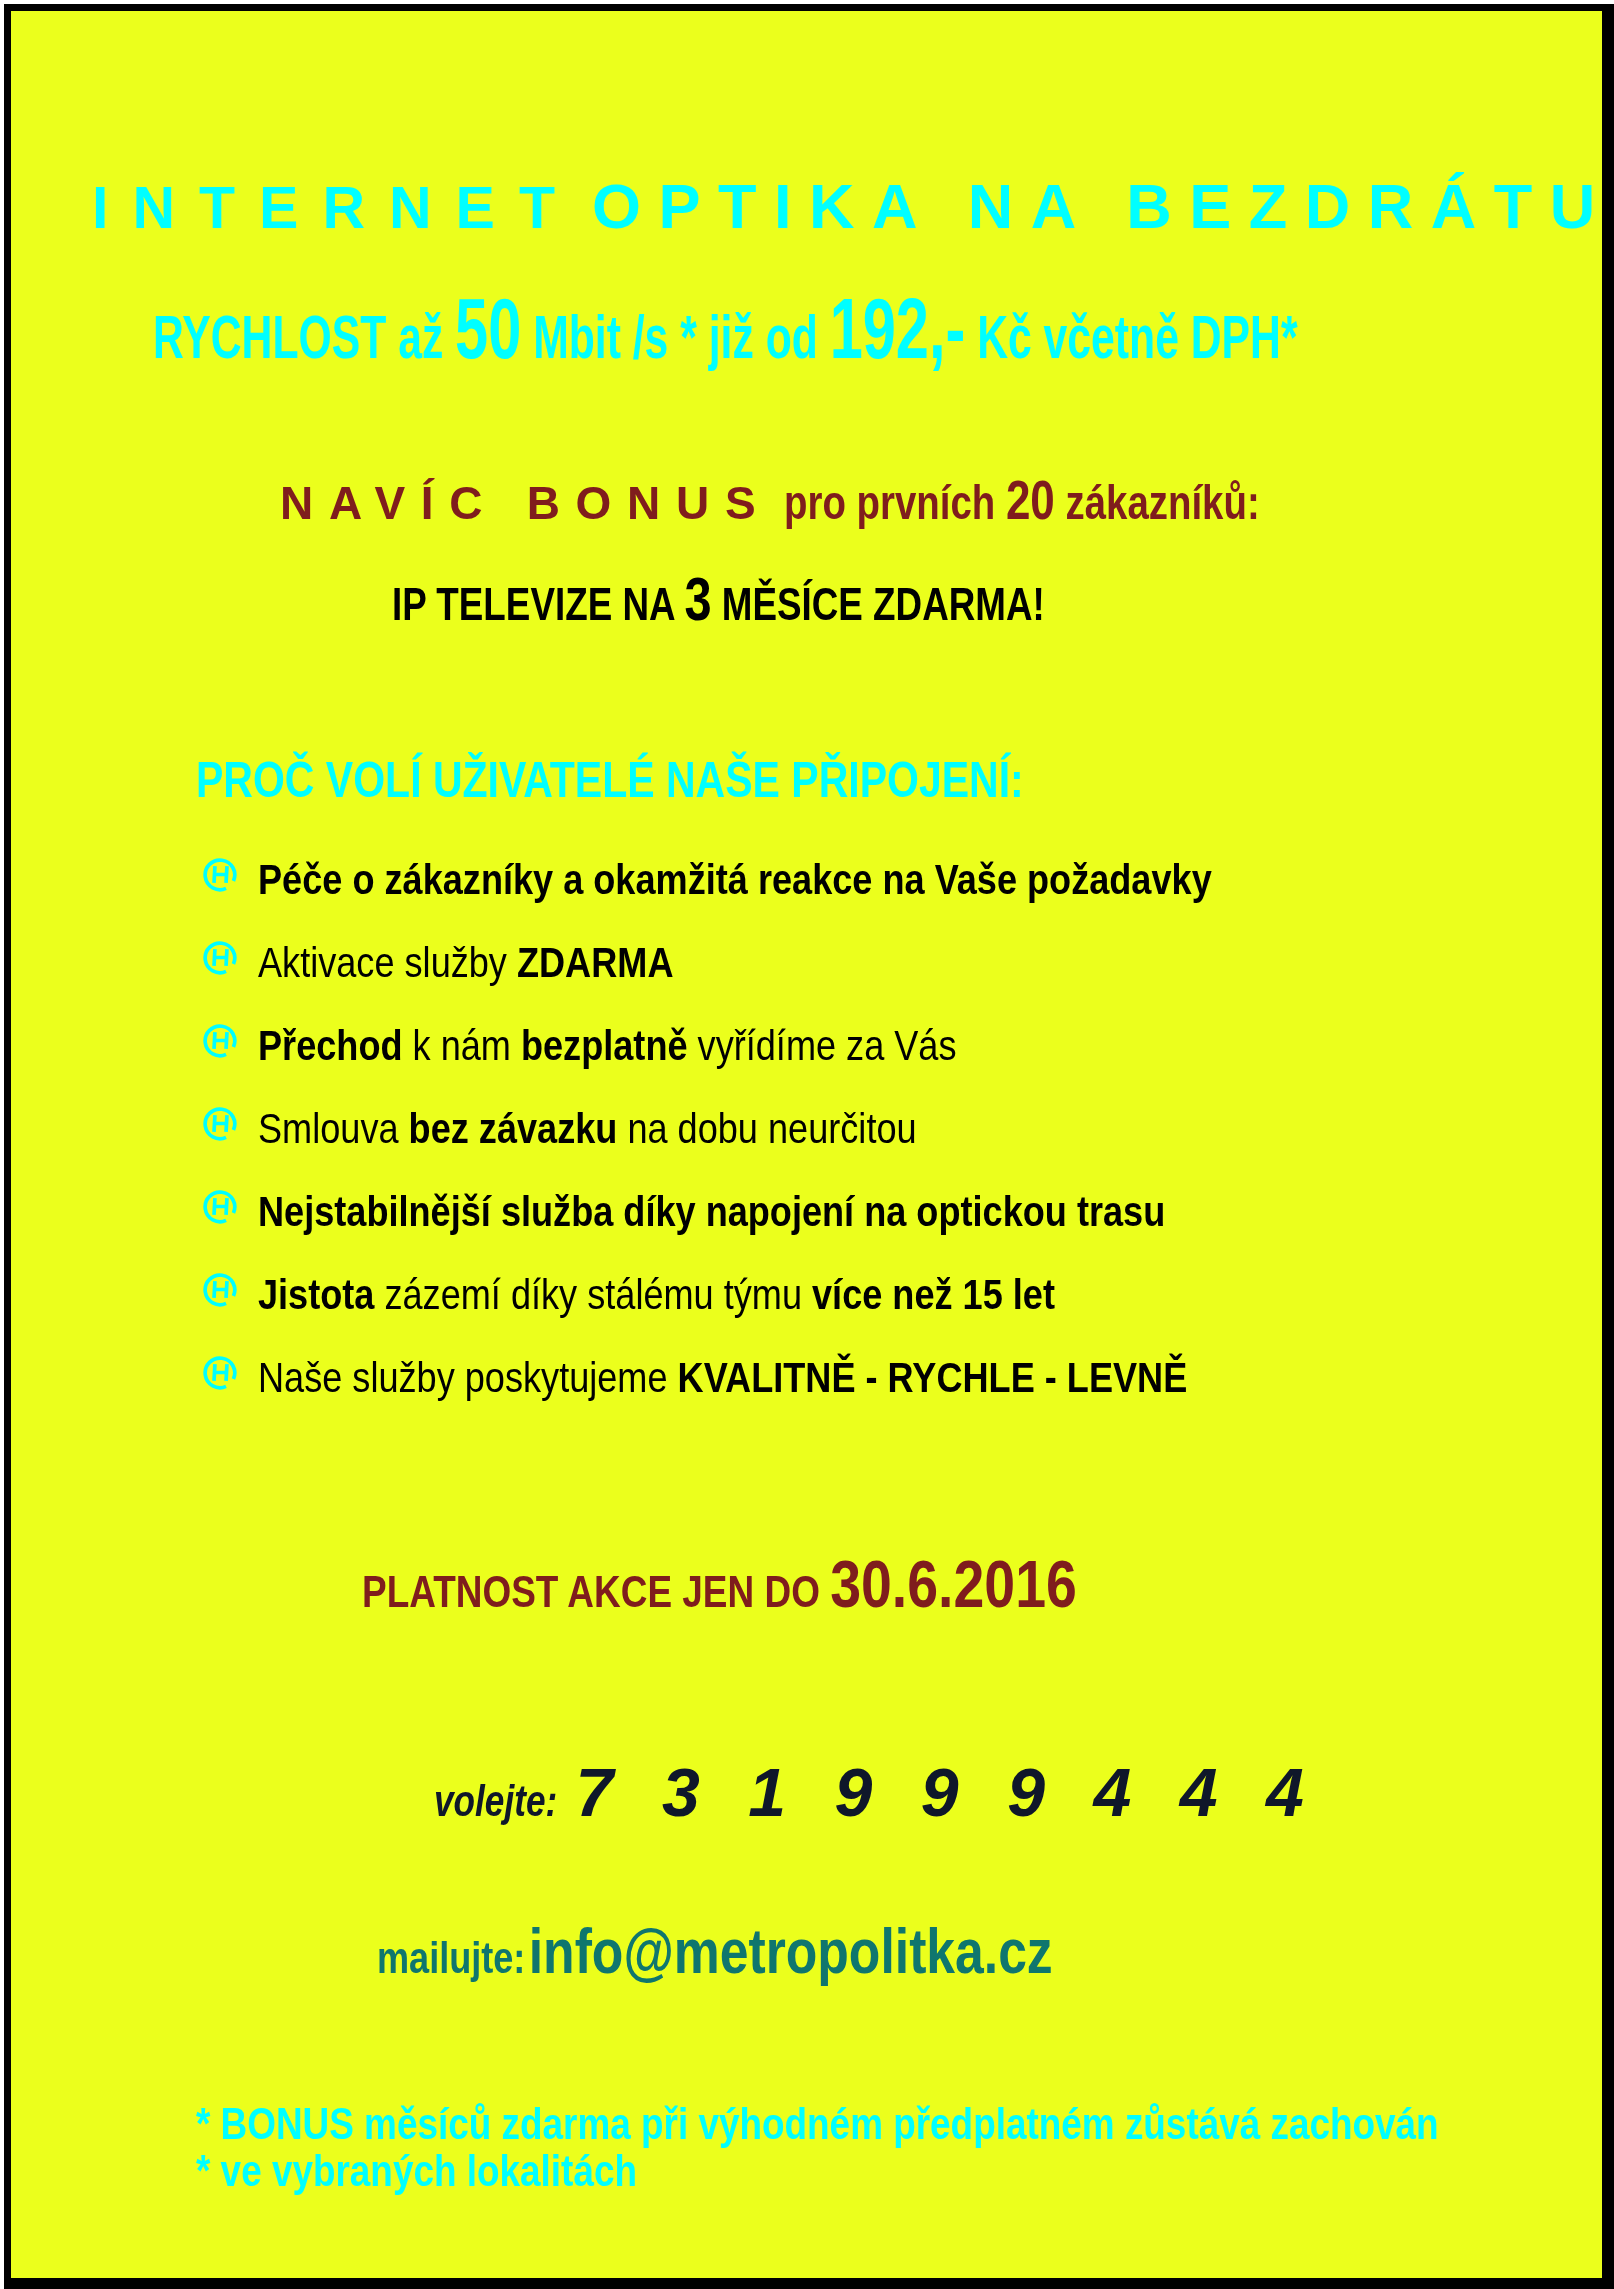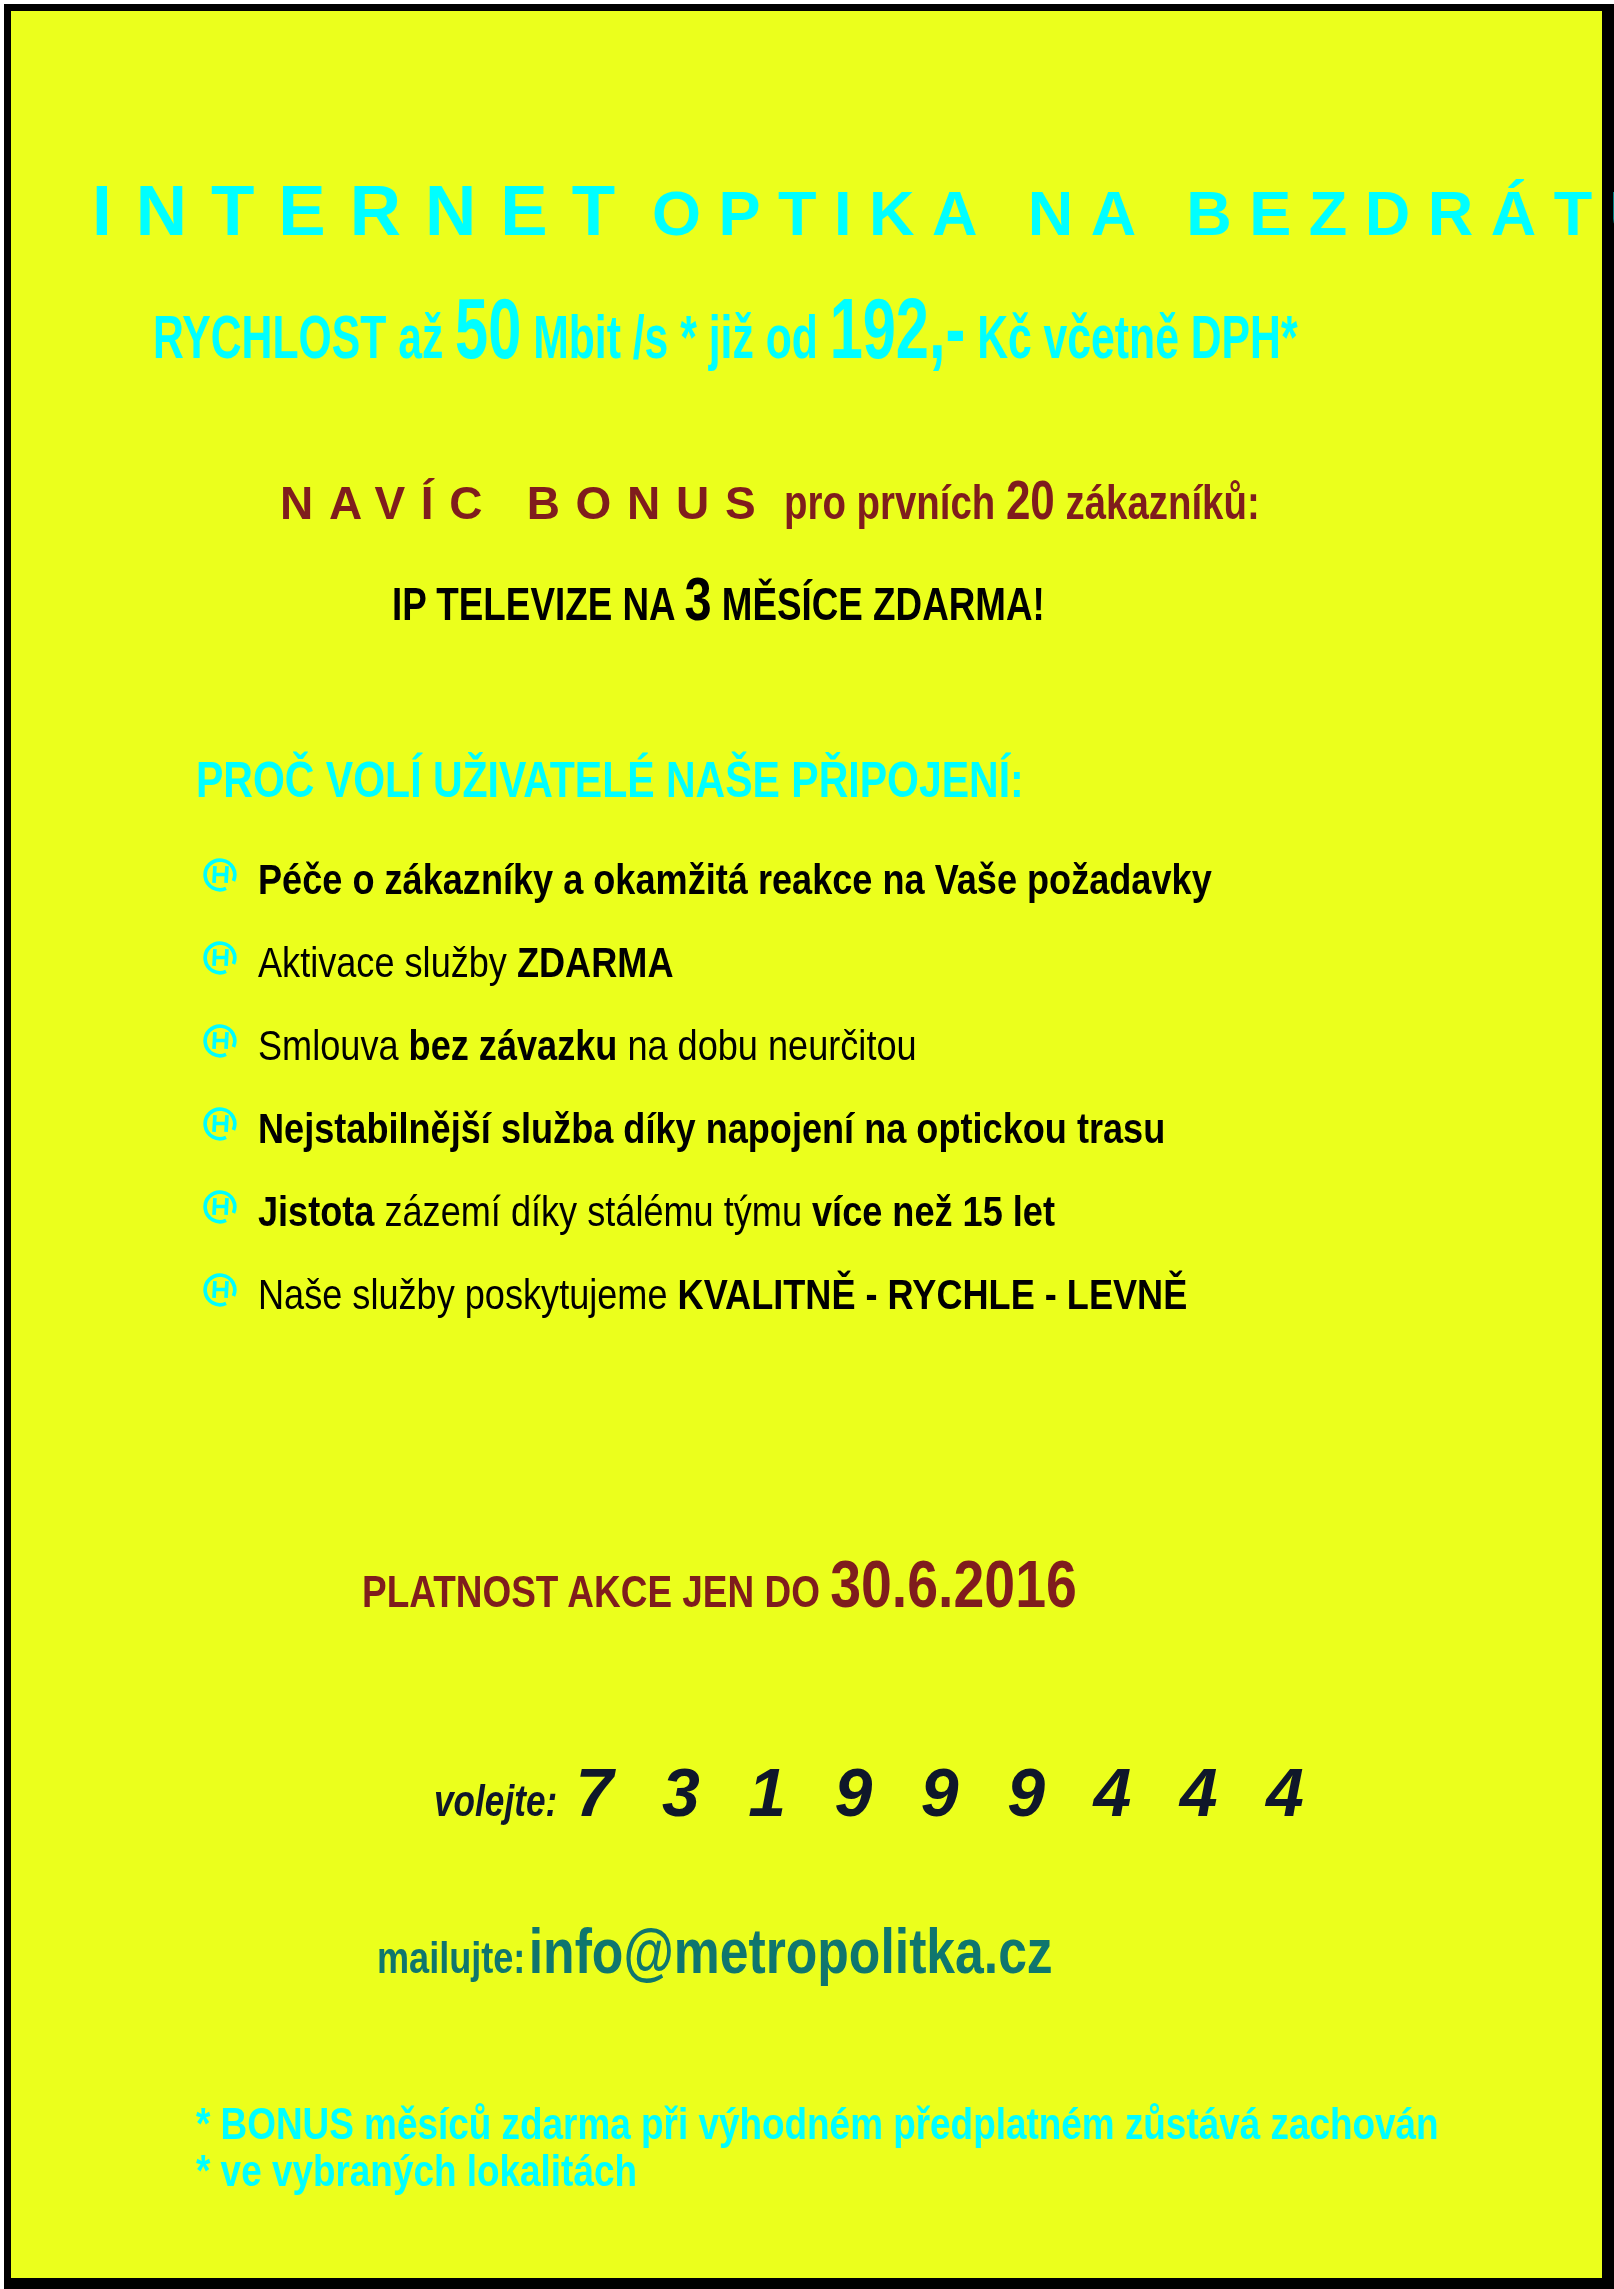--- a/index.html
+++ b/index.html
@@ -19,21 +19,21 @@
   .line { position: absolute; white-space: nowrap; line-height: 1; }
   .cond { display: inline-block; transform-origin: center bottom; }
   .cyan { color: #00ffff; }
   .red { color: #7f1d1d; }
   .black { color: #000000; }
   .b { font-weight: bold; }
   .n { font-weight: normal; }
 
   
   .headline { top: 175px; left: 92px; }
-  .hl-big { font-size: 71px; font-weight: bold; letter-spacing: 24px; }
+  .hl-big { font-size: 59px; font-weight: bold; letter-spacing: 24px; }
   .hl-small { font-size: 63px; font-weight: bold; letter-spacing: 17.5px; margin-left: 13px; }
 
   .speed { top: 286px; left: 153px; font-weight: bold; }
   .speed .cond { transform: scaleX(0.70); transform-origin: left bottom; font-size: 61px; }
   .speed .big { font-size: 85px; }
 
   .bonus { top: 473px; left: 280px; font-weight: bold; }
   .bonus .spaced { font-size: 46px; letter-spacing: 15.7px; }
   .bonus .rest { font-size: 48px; display: inline-block; transform: scaleX(0.80); transform-origin: left bottom; margin-left: 13px; }
   .bonus .big { font-size: 55px; }
@@ -121,20 +121,27 @@
         <path d="M26 35 A16 16 0 1 1 34 27" fill="none" stroke="#00ffff" stroke-width="4"></path>
         <path d="M14 11 L13 29 M27 11 L26 29 M13 20 L27 20" fill="none" stroke="#00ffff" stroke-width="4"></path>
       </svg>
       <span class="item-text"><span class="n" style="white-space: pre;">Aktivace služby </span><span class="b" style="white-space: pre;">ZDARMA</span></span>
     </li>
     <li>
       <svg class="bullet" viewBox="0 0 40 40">
         <path d="M26 35 A16 16 0 1 1 34 27" fill="none" stroke="#00ffff" stroke-width="4"></path>
         <path d="M14 11 L13 29 M27 11 L26 29 M13 20 L27 20" fill="none" stroke="#00ffff" stroke-width="4"></path>
       </svg>
+      <span class="item-text"><span class="b" style="white-space: pre;">Přechod</span><span class="n" style="white-space: pre;"> k nám </span><span class="b" style="white-space: pre;">bezplatně</span><span class="n" style="white-space: pre;"> vyřídíme za Vás</span></span>
+    </li>
+    <li>
+      <svg class="bullet" viewBox="0 0 40 40">
+        <path d="M26 35 A16 16 0 1 1 34 27" fill="none" stroke="#00ffff" stroke-width="4"></path>
+        <path d="M14 11 L13 29 M27 11 L26 29 M13 20 L27 20" fill="none" stroke="#00ffff" stroke-width="4"></path>
+      </svg>
       <span class="item-text"><span class="n" style="white-space: pre;">Smlouva </span><span class="b" style="white-space: pre;">bez závazku</span><span class="n" style="white-space: pre;"> na dobu neurčitou</span></span>
     </li>
     <li>
       <svg class="bullet" viewBox="0 0 40 40">
         <path d="M26 35 A16 16 0 1 1 34 27" fill="none" stroke="#00ffff" stroke-width="4"></path>
         <path d="M14 11 L13 29 M27 11 L26 29 M13 20 L27 20" fill="none" stroke="#00ffff" stroke-width="4"></path>
       </svg>
       <span class="item-text"><span class="b" style="white-space: pre;">Nejstabilnější služba díky napojení na optickou trasu</span></span>
     </li>
     <li>

